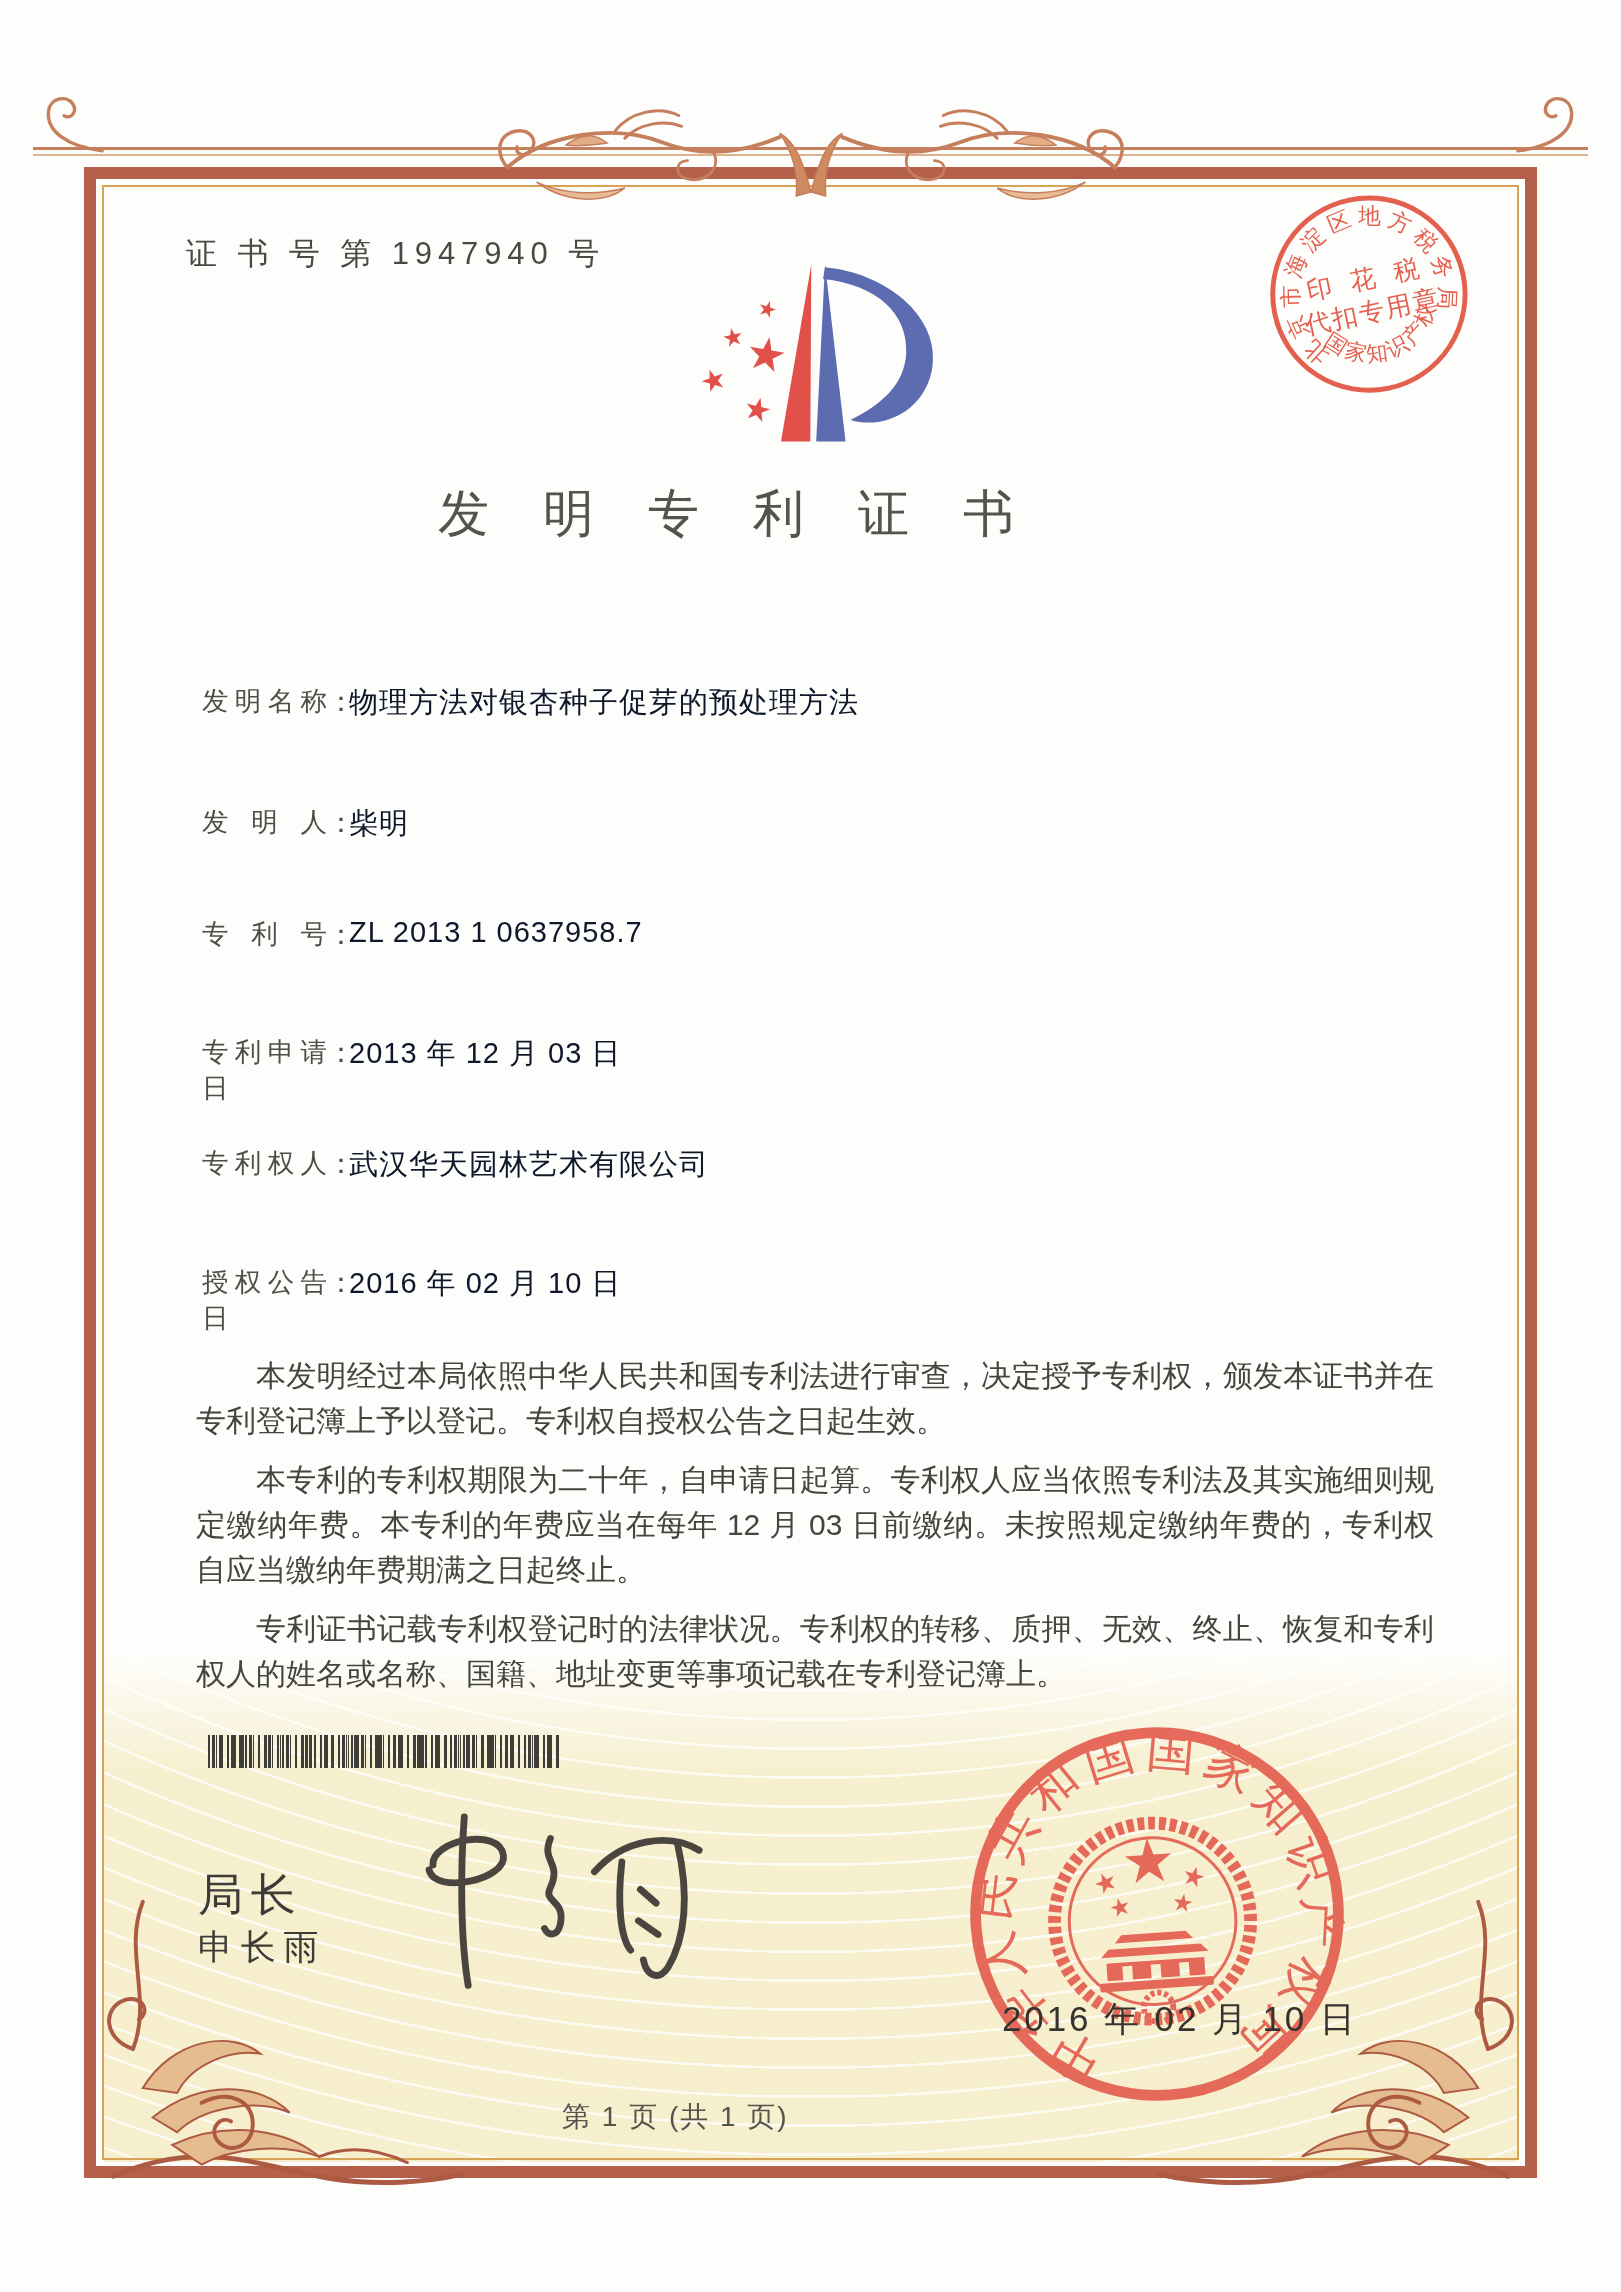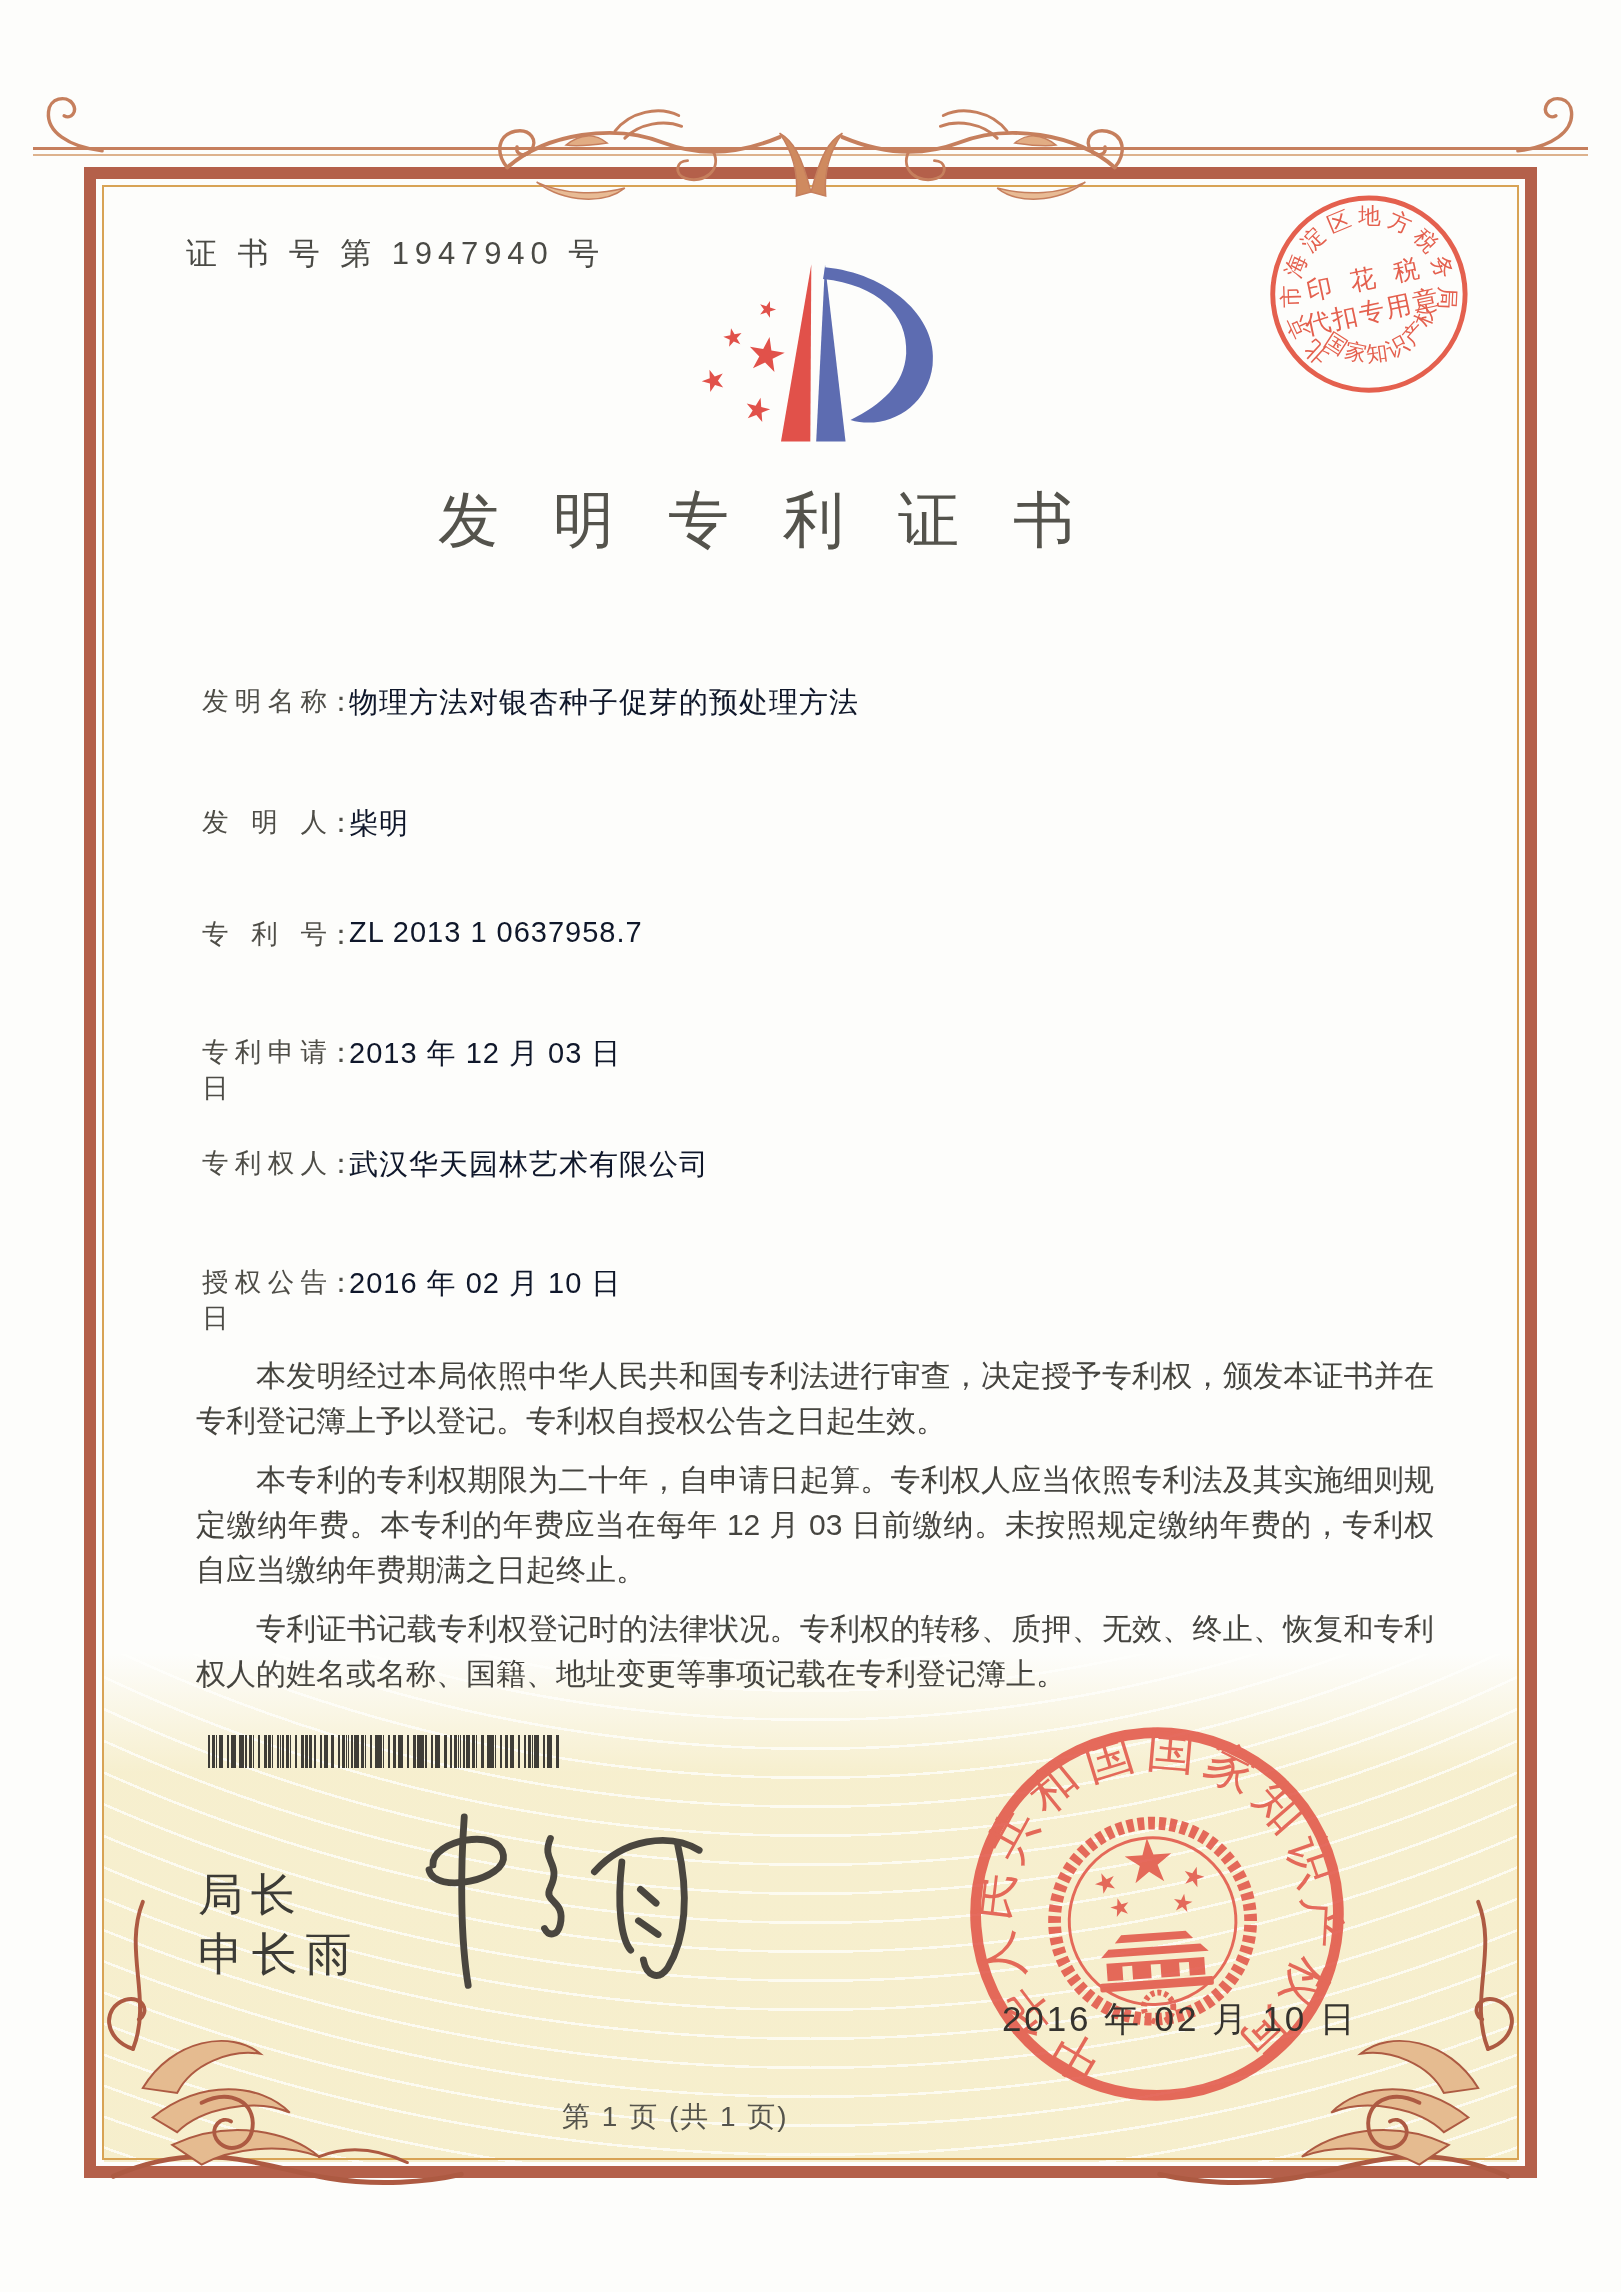--- a/index.html
+++ b/index.html
@@ -15,35 +15,35 @@
   .frame{position:absolute; left:84px; top:167px; width:1453px; height:2011px;
     border:12.7px solid #b4604a; box-sizing:border-box; z-index:2;}
   .frame-gold{position:absolute; inset:5.9px; border:2.9px solid #d8a355;}
   .cream{position:absolute; left:104px; top:1654px; width:1413px; height:508px; z-index:1;
     background-image:
       repeating-radial-gradient(circle at 50% -1470px, rgba(255,255,252,0) 0 26.5px, rgba(255,255,252,.75) 26.5px 29px),
       linear-gradient(180deg, rgba(246,238,203,0) 0, rgba(246,238,203,.92) 118px, rgba(246,238,203,.97) 100%);}
   .ornament{position:absolute; z-index:3;}
   
   .cert-no{position:absolute; left:186px; top:233px; font-size:31px; letter-spacing:5.9px; color:#4a4a45; z-index:3;}
-  .title{position:absolute; left:438px; top:480px; font-size:61px; letter-spacing:54px; color:#54534c; white-space:nowrap; z-index:3;}
+  .title{position:absolute; left:438px; top:480px; font-size:51px; letter-spacing:54px; color:#54534c; white-space:nowrap; z-index:3;}
   .row{position:absolute; left:0; width:100%; z-index:3;}
   .row .lbl{position:absolute; left:202px; width:125px; display:inline-block;
     font-size:26.5px; color:#4e4d47; text-align:justify; text-align-last:justify;}
   .row .colon{position:absolute; left:327px; font-size:28px; color:#4e4d47;}
   .row .val{position:absolute; left:349px; font-size:29px; letter-spacing:1px; color:#0f172a; white-space:nowrap;}
   .paras{position:absolute; left:182px; top:1339px; width:1266px; z-index:3;
     font-size:30px; line-height:45px; text-align:justify; color:#45443f;}
   .paras p{margin:14px; text-indent:2em;}
   .barcode{position:absolute; left:208px; top:1735px; width:351px; height:33px; z-index:3;
     background-image:
       repeating-linear-gradient(90deg,#3f3d37 0 2px,transparent 2px 3.9px,#3f3d37 3.9px 6.9px,transparent 6.9px 7.8px,#3f3d37 7.8px 8.8px,transparent 8.8px 12.7px,#3f3d37 12.7px 14.7px,transparent 14.7px 18.6px),
       repeating-linear-gradient(90deg,transparent 0 4.9px,#3f3d37 4.9px 5.9px,transparent 5.9px 10.8px,#3f3d37 10.8px 13.7px,transparent 13.7px 22.5px);}
   .sig-role{position:absolute; left:198px; top:1865px; font-size:45px; letter-spacing:7.8px; color:#3c3b36; z-index:3;}
-  .sig-name{position:absolute; left:198px; top:1924px; font-size:46px; letter-spacing:7.8px; color:#3c3b36; z-index:3;}
+  .sig-name{position:absolute; left:198px; top:1924px; font-size:35px; letter-spacing:7.8px; color:#3c3b36; z-index:3;}
   .seal-date{position:absolute; left:1002px; top:1996px; font-size:35px; letter-spacing:2.9px; color:#35332e; z-index:5; white-space:nowrap;}
   .footer{position:absolute; left:562px; top:2098px; width:392px; text-align:left;
     font-size:28px; letter-spacing:2px; color:#55544c; z-index:3;}
   .svg-abs{position:absolute; z-index:3;}
   .seal-svg{z-index:4;}
   .flip{transform:scaleX(-1);}
 </style>
 </head>
 <body>
 

